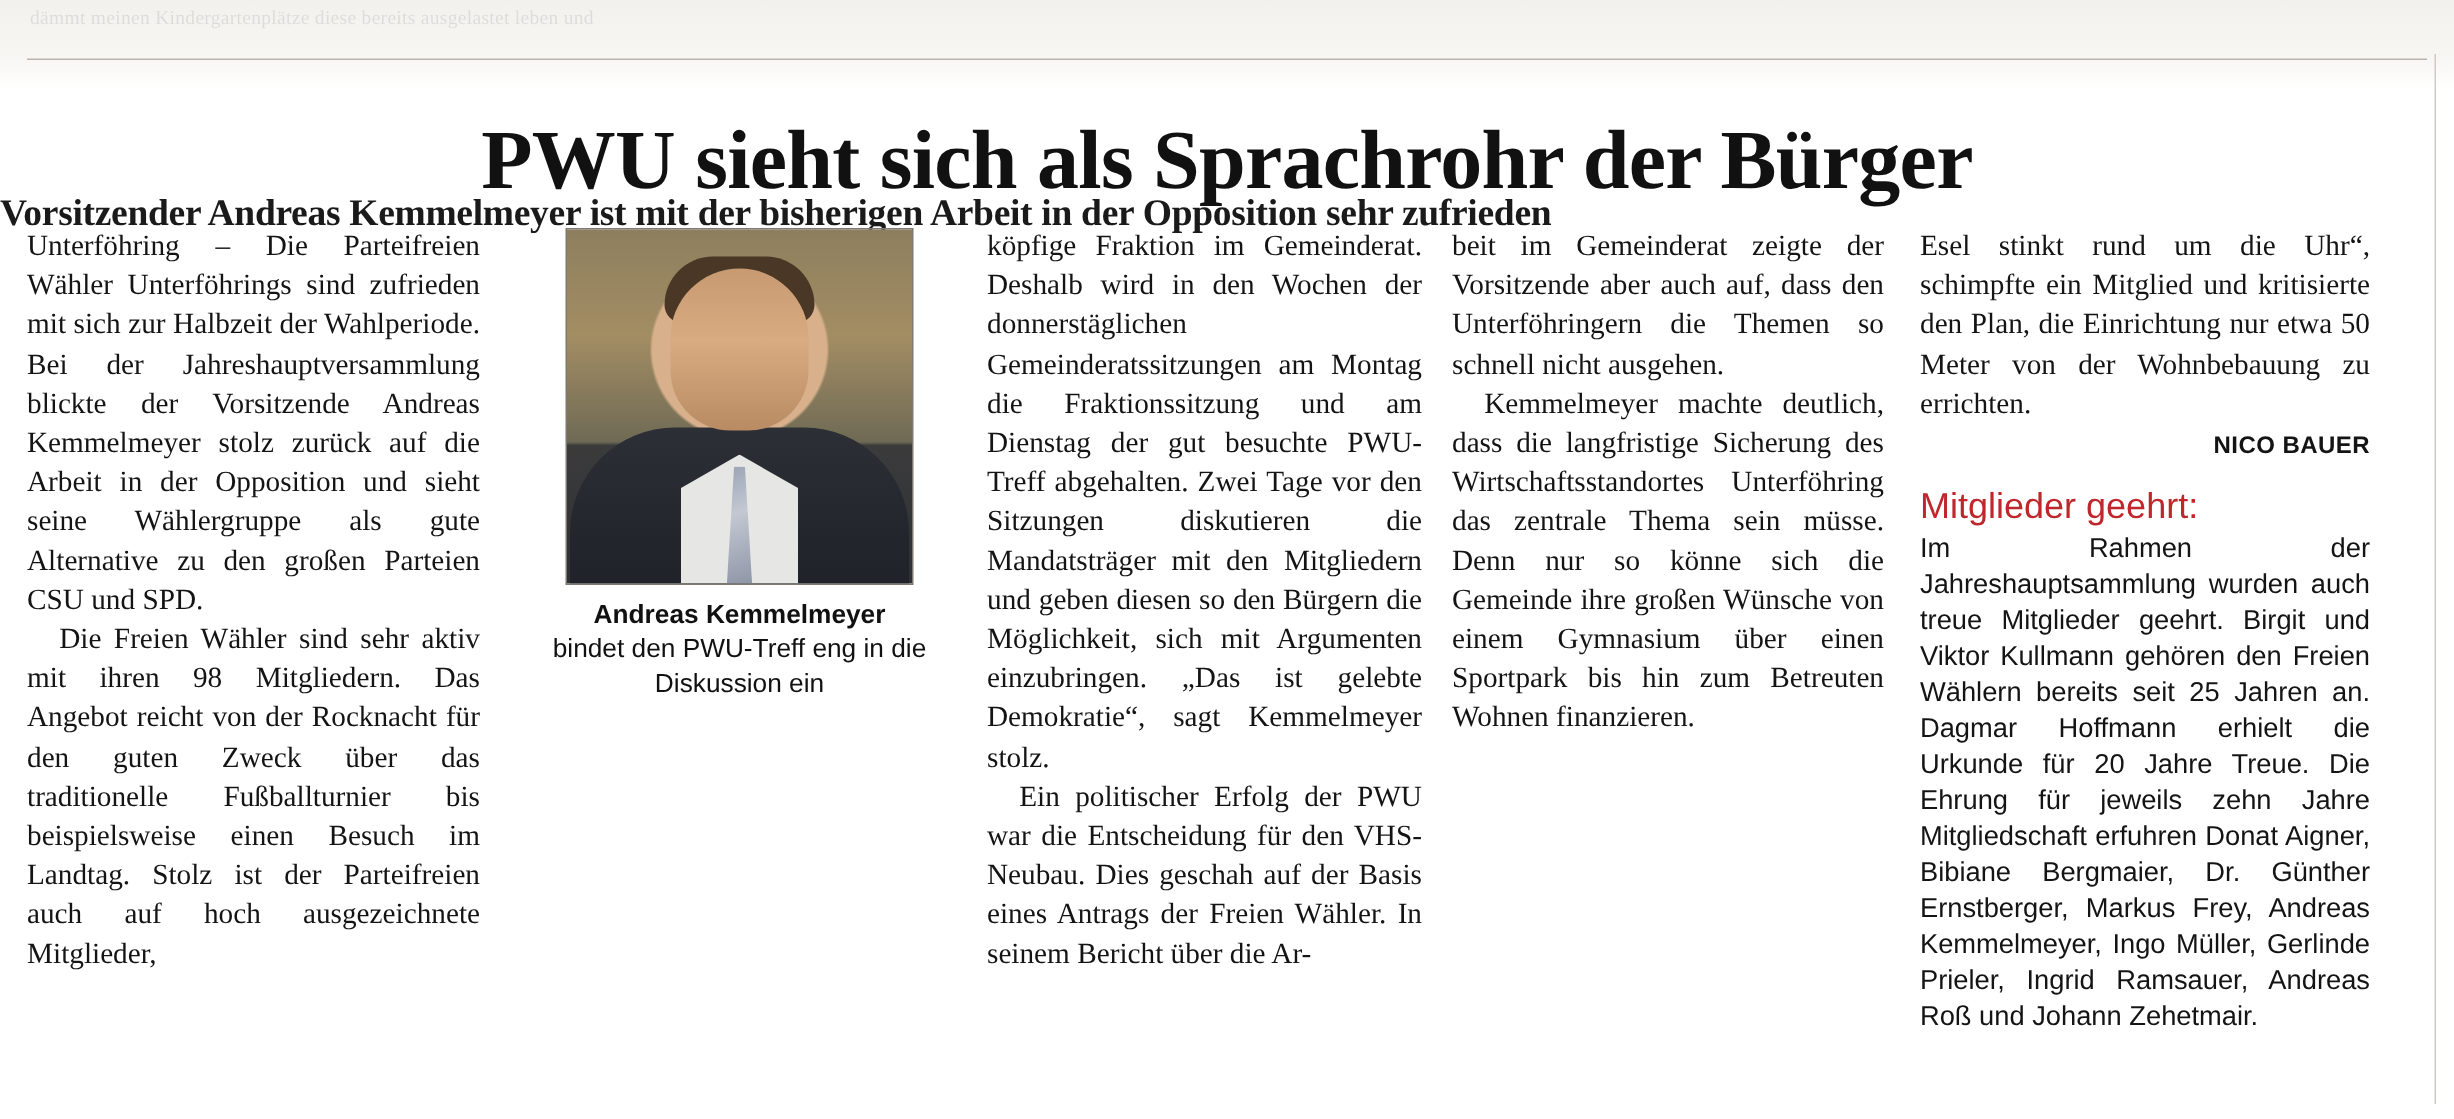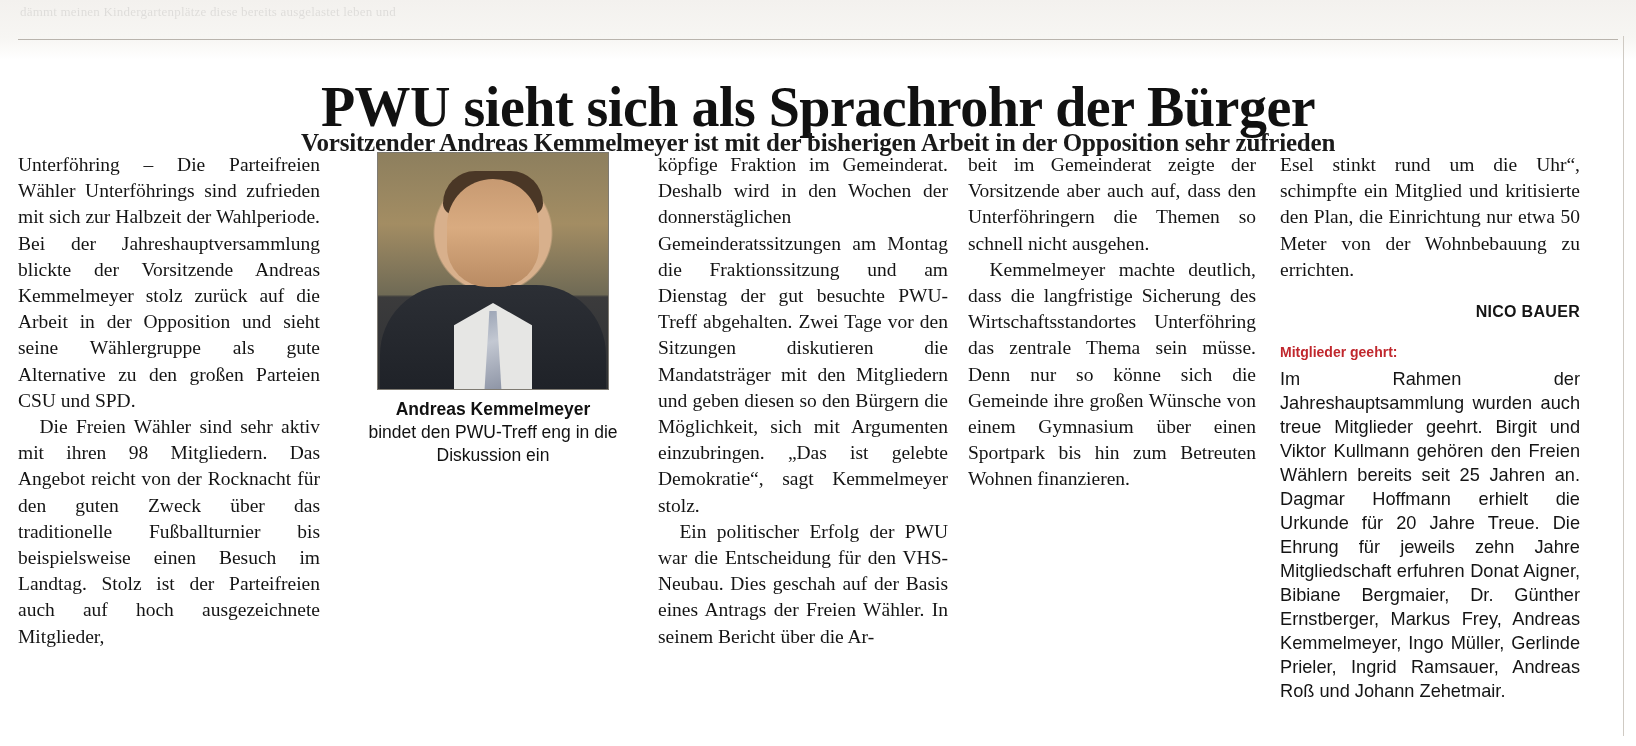--- a/index.html
+++ b/index.html
@@ -41,21 +41,21 @@
     text-align:center;
     font-size:56px;
     line-height:1.05;
     font-weight:700;
     letter-spacing:-.5px;
     color:#111;
     font-family:"Liberation Serif", serif;
   }
   .subhead{
     position:absolute;top:108px;left:0;right:0;
-    text-align:center;
+    text-align:left;
     font-size:25px;
     font-weight:700;
     color:#1a1a1a;
     letter-spacing:-.2px;
   }
 
   .cols{
     position:absolute;top:152px;left:18px;right:16px;bottom:6px;
   }
   .col{
@@ -134,26 +134,26 @@
     position:absolute;top:348px;left:0;right:0;
   }
 
   .byline{
     display:block;
     text-align:right;
     font-family:"Liberation Sans", sans-serif;
     font-weight:700;
     font-size:16px;
     letter-spacing:.3px;
-    margin-top:16px;
+    margin-top:2px;
   }
   .subhead-red{
     font-family:"Liberation Sans", sans-serif;
-    font-weight:700;
-    font-size:14px;
+    font-weight:400;
+    font-size:24px;
     color:#c0272d;
     margin:14px 0 2px 0;
     display:block;
   }
   .sans-block{
     font-family:"Liberation Sans", sans-serif;
     font-size:18.2px;
     line-height:24px;
     text-align:justify;
     hyphens:auto;

